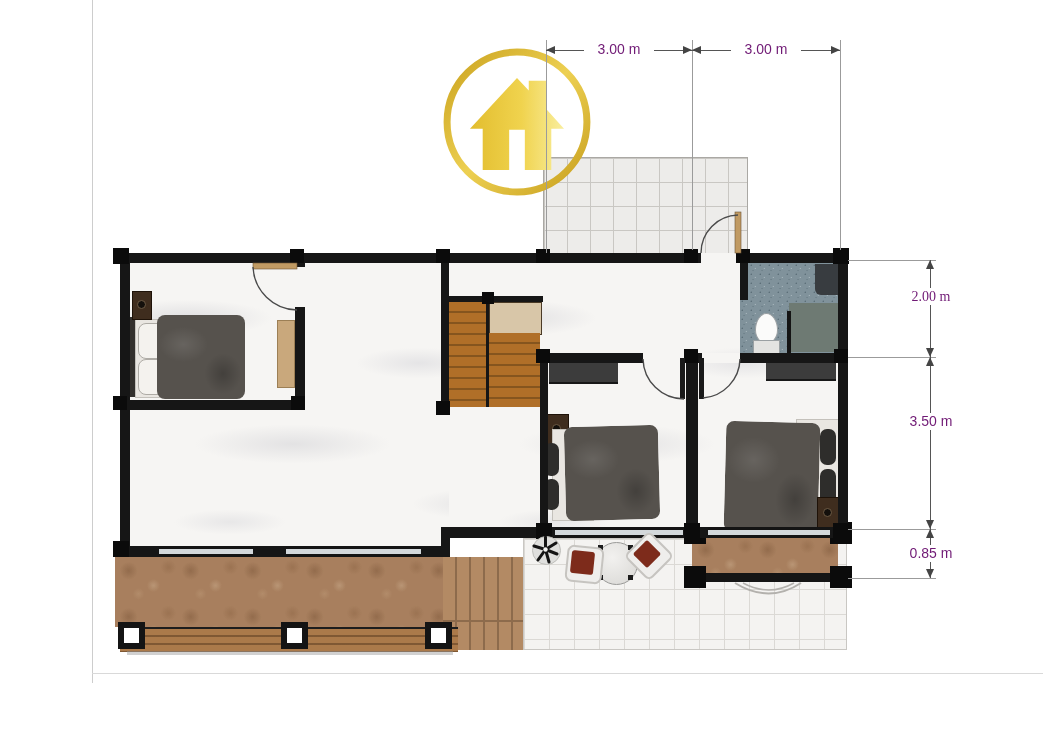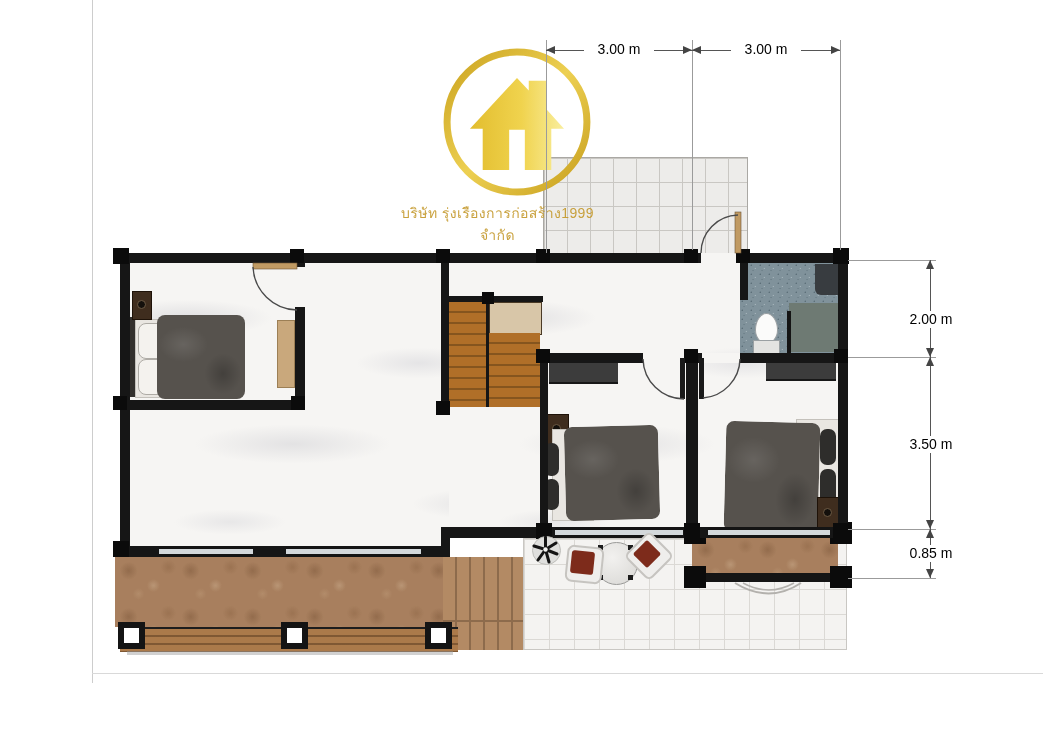--- a/index.html
+++ b/index.html
@@ -31,21 +31,21 @@
     linear-gradient(90deg,#dbd9d5 0 1px,transparent 1px),
     linear-gradient(180deg,#dbd9d5 0 1px,transparent 1px);
     background-size:25px 25px;border:1px solid #c9c7c3;}
   .balc-tile{background-color:#edecea;background-image:
     linear-gradient(90deg,#c9c7c3 0 1px,transparent 1px),
     linear-gradient(180deg,#c9c7c3 0 1px,transparent 1px);
     background-size:23px 24px;border:1px solid #aaa8a4;border-bottom:none;}
   .treads{background:repeating-linear-gradient(180deg,#b06f28 0 9px,#85551e 9px 11px);}
   .railwood{background-color:#ab7a4a;background-image:repeating-linear-gradient(180deg,transparent 0 6px,rgba(56,33,14,.38) 6px 8px);border-top:2px solid #1d1d1d;}
   .dpost{position:absolute;width:15px;height:15px;background:#fff;border:6px solid #141414;}
-  .dimlabel{position:absolute;width:70px;height:17px;background:#ffffff;color:#000000;
+  .dimlabel{position:absolute;width:70px;height:17px;background:#ffffff;color:#701a75;
             font-size:14px;line-height:17px;text-align:center;}
   .extline{position:absolute;background:#9b9b9b;}
   .dimline{position:absolute;background:#555555;}
   .aL{position:absolute;width:0;height:0;border-top:4px solid transparent;border-bottom:4px solid transparent;border-right:9px solid #444;}
   .aR{position:absolute;width:0;height:0;border-top:4px solid transparent;border-bottom:4px solid transparent;border-left:9px solid #444;}
   .aU{position:absolute;width:0;height:0;border-left:4px solid transparent;border-right:4px solid transparent;border-bottom:9px solid #444;}
   .aD{position:absolute;width:0;height:0;border-left:4px solid transparent;border-right:4px solid transparent;border-top:9px solid #444;}
   .duvet{background:#56524d;background-image:radial-gradient(ellipse 40% 30% at 30% 35%, rgba(255,255,255,.10), transparent 70%),radial-gradient(ellipse 30% 35% at 75% 70%, rgba(0,0,0,.22), transparent 70%);border-radius:8px;}
   .mattress{background:#e9e6e1;border:1px solid #c4c1bb;}
   .pillow{position:absolute;background:#f4f2ee;border:1px solid #aeaba5;border-radius:8px;}
@@ -216,21 +216,20 @@
   <svg class="abs" width="98" height="98" viewBox="0 0 100 100" style="left:468px;top:72px;">
     <defs>
       <linearGradient id="houseg" x1="0" y1="0" x2="1" y2="0">
         <stop offset="0" stop-color="#e2bd2e"></stop>
           <stop offset="0.55" stop-color="#f0d34e"></stop>
           <stop offset="1" stop-color="#f9ee9e"></stop>
       </linearGradient>
     </defs>
     <path d="M50,6 L62,19 L62,9 L80,9 L80,38 L98,58 L85,58 L85,100 L58,100 L58,59 L42,59 L42,100 L15,100 L15,58 L2,58 Z" fill="url(#houseg)"></path>
   </svg>
-  <div class="watermark-text" style="left:385px;top:202px;width:225px;height:18px;">บริษัท รุ่งเรืองการก่อสร้าง1999 จำกัด</div>
 
   <div class="extline" style="left:546px;top:40px;width:1px;height:213px;"></div>
   <div class="extline" style="left:692px;top:40px;width:1px;height:210px;"></div>
   <div class="extline" style="left:840px;top:40px;width:1px;height:210px;"></div>
   <div class="dimline" style="left:546px;top:50px;width:146px;height:1px;"></div>
   <div class="dimline" style="left:692px;top:50px;width:148px;height:1px;"></div>
   <div class="aL" style="left:546px;top:46px;"></div>
   <div class="aR" style="left:683px;top:46px;"></div>
   <div class="aL" style="left:692px;top:46px;"></div>
   <div class="aR" style="left:831px;top:46px;"></div>
@@ -241,17 +240,17 @@
   <div class="extline" style="left:848px;top:357px;width:88px;height:1px;"></div>
   <div class="extline" style="left:848px;top:529px;width:88px;height:1px;"></div>
   <div class="extline" style="left:848px;top:578px;width:88px;height:1px;"></div>
   <div class="dimline" style="left:930px;top:260px;width:1px;height:318px;"></div>
   <div class="aU" style="left:926px;top:260px;"></div>
   <div class="aD" style="left:926px;top:348px;"></div>
   <div class="aU" style="left:926px;top:357px;"></div>
   <div class="aD" style="left:926px;top:520px;"></div>
   <div class="aU" style="left:926px;top:529px;"></div>
   <div class="aD" style="left:926px;top:569px;"></div>
-  <div class="dimlabel" style="left:896px;top:311px;">2.00 m</div>
-  <div class="dimlabel" style="left:896px;top:436px;">3.50 m</div>
+  <div class="dimlabel" style="left:896px;top:288px;font-family:Liberation Serif, serif;">2.00 m</div>
+  <div class="dimlabel" style="left:896px;top:413px;">3.50 m</div>
   <div class="dimlabel" style="left:896px;top:545px;">0.85 m</div>
 
 </div>
 
 </body></html>

